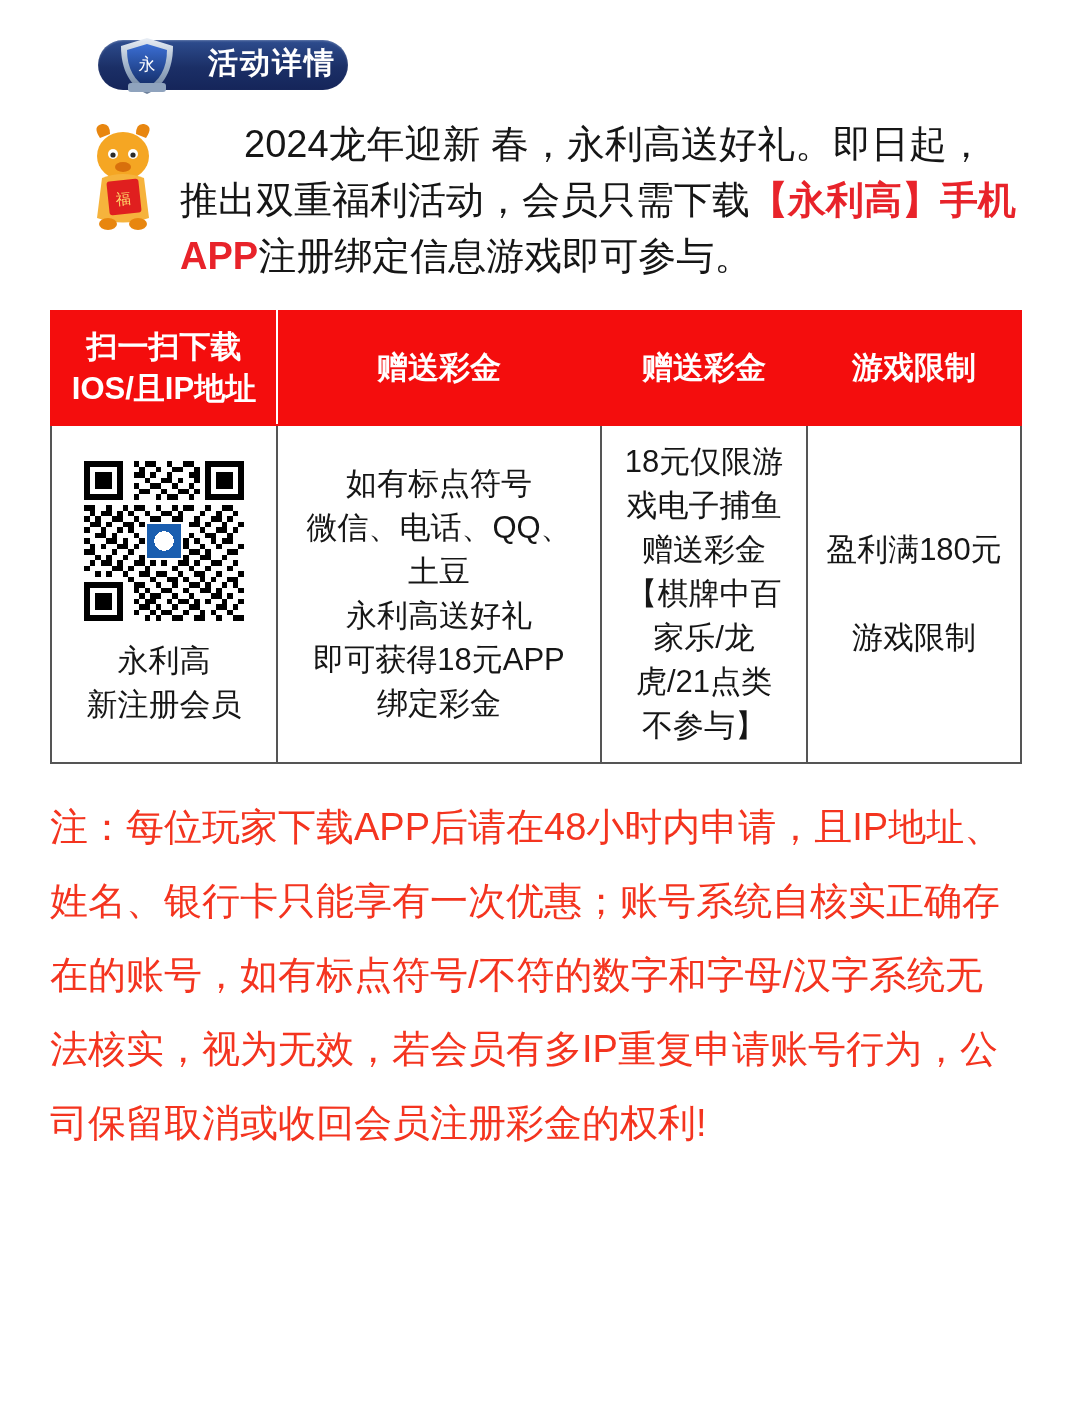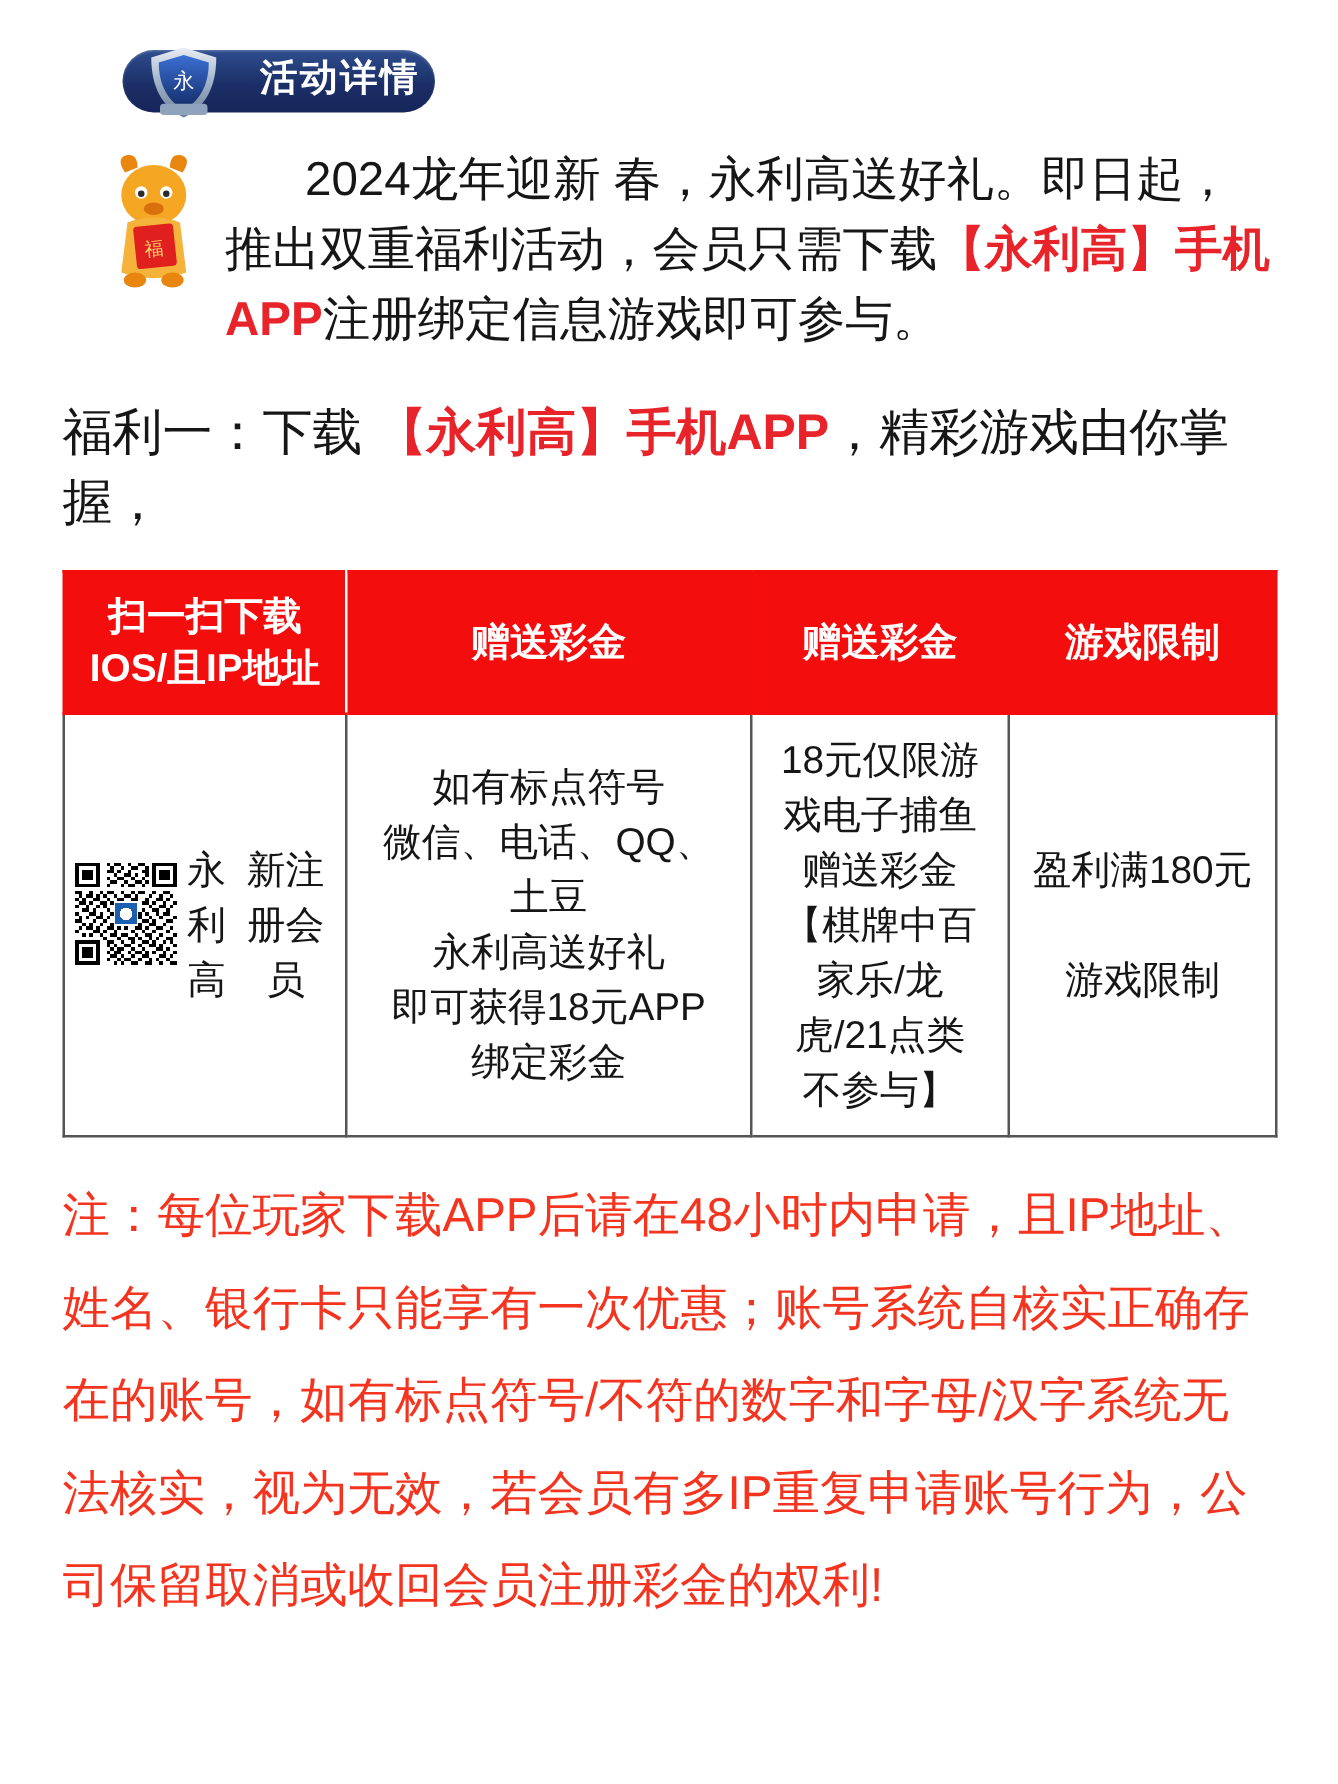--- a/index.html
+++ b/index.html
@@ -127,21 +127,21 @@
     vertical-align: middle;
     padding: 14px 8px;
   }
   .col1 { width: 226px; }
   .col2 { width: 324px; }
   .col3 { width: 206px; }
   .col4 { width: 214px; }
 
   .qr-wrap {
     display: flex;
-    flex-direction: row;
+    flex-direction: column;
     align-items: center;
     font-family: Liberation Serif, serif;
   }
   .qr {
     width: 160px;
     height: 160px;
     margin-bottom: 18px;
     position: relative;
   }
   .qr-caption {
@@ -204,23 +204,20 @@
       <text x="45" y="82" font-size="15" fill="#ffd76a" text-anchor="middle" transform="rotate(-6 46 75)" font-family="'Liberation Sans', sans-serif">福</text>
       <ellipse cx="30" cy="102" rx="9" ry="6" fill="#e8860f"></ellipse>
       <ellipse cx="60" cy="102" rx="9" ry="6" fill="#e8860f"></ellipse>
     </svg>
 
     <div class="intro-text">
       <span class="indent"></span><span>2024龙年迎新 春，永利高送好礼。即日起，</span><span>推出双重福利活动，会员只需下载</span><span class="red">【永利高】手机</span><span class="red">APP</span><span>注册绑定信息游戏即可参与。</span>
     </div>
   </div>
 
-  <div class="section-title">
-    <span>福利一：下载 </span><span class="red">【永利高】手机APP</span><span>，精彩游戏由你掌握，</span>
-  </div>
 
   <table class="promo">
     <colgroup>
       <col class="col1">
         <col class="col2">
         <col class="col3">
         <col class="col4">
     </colgroup>
     <thead>
       <tr>

